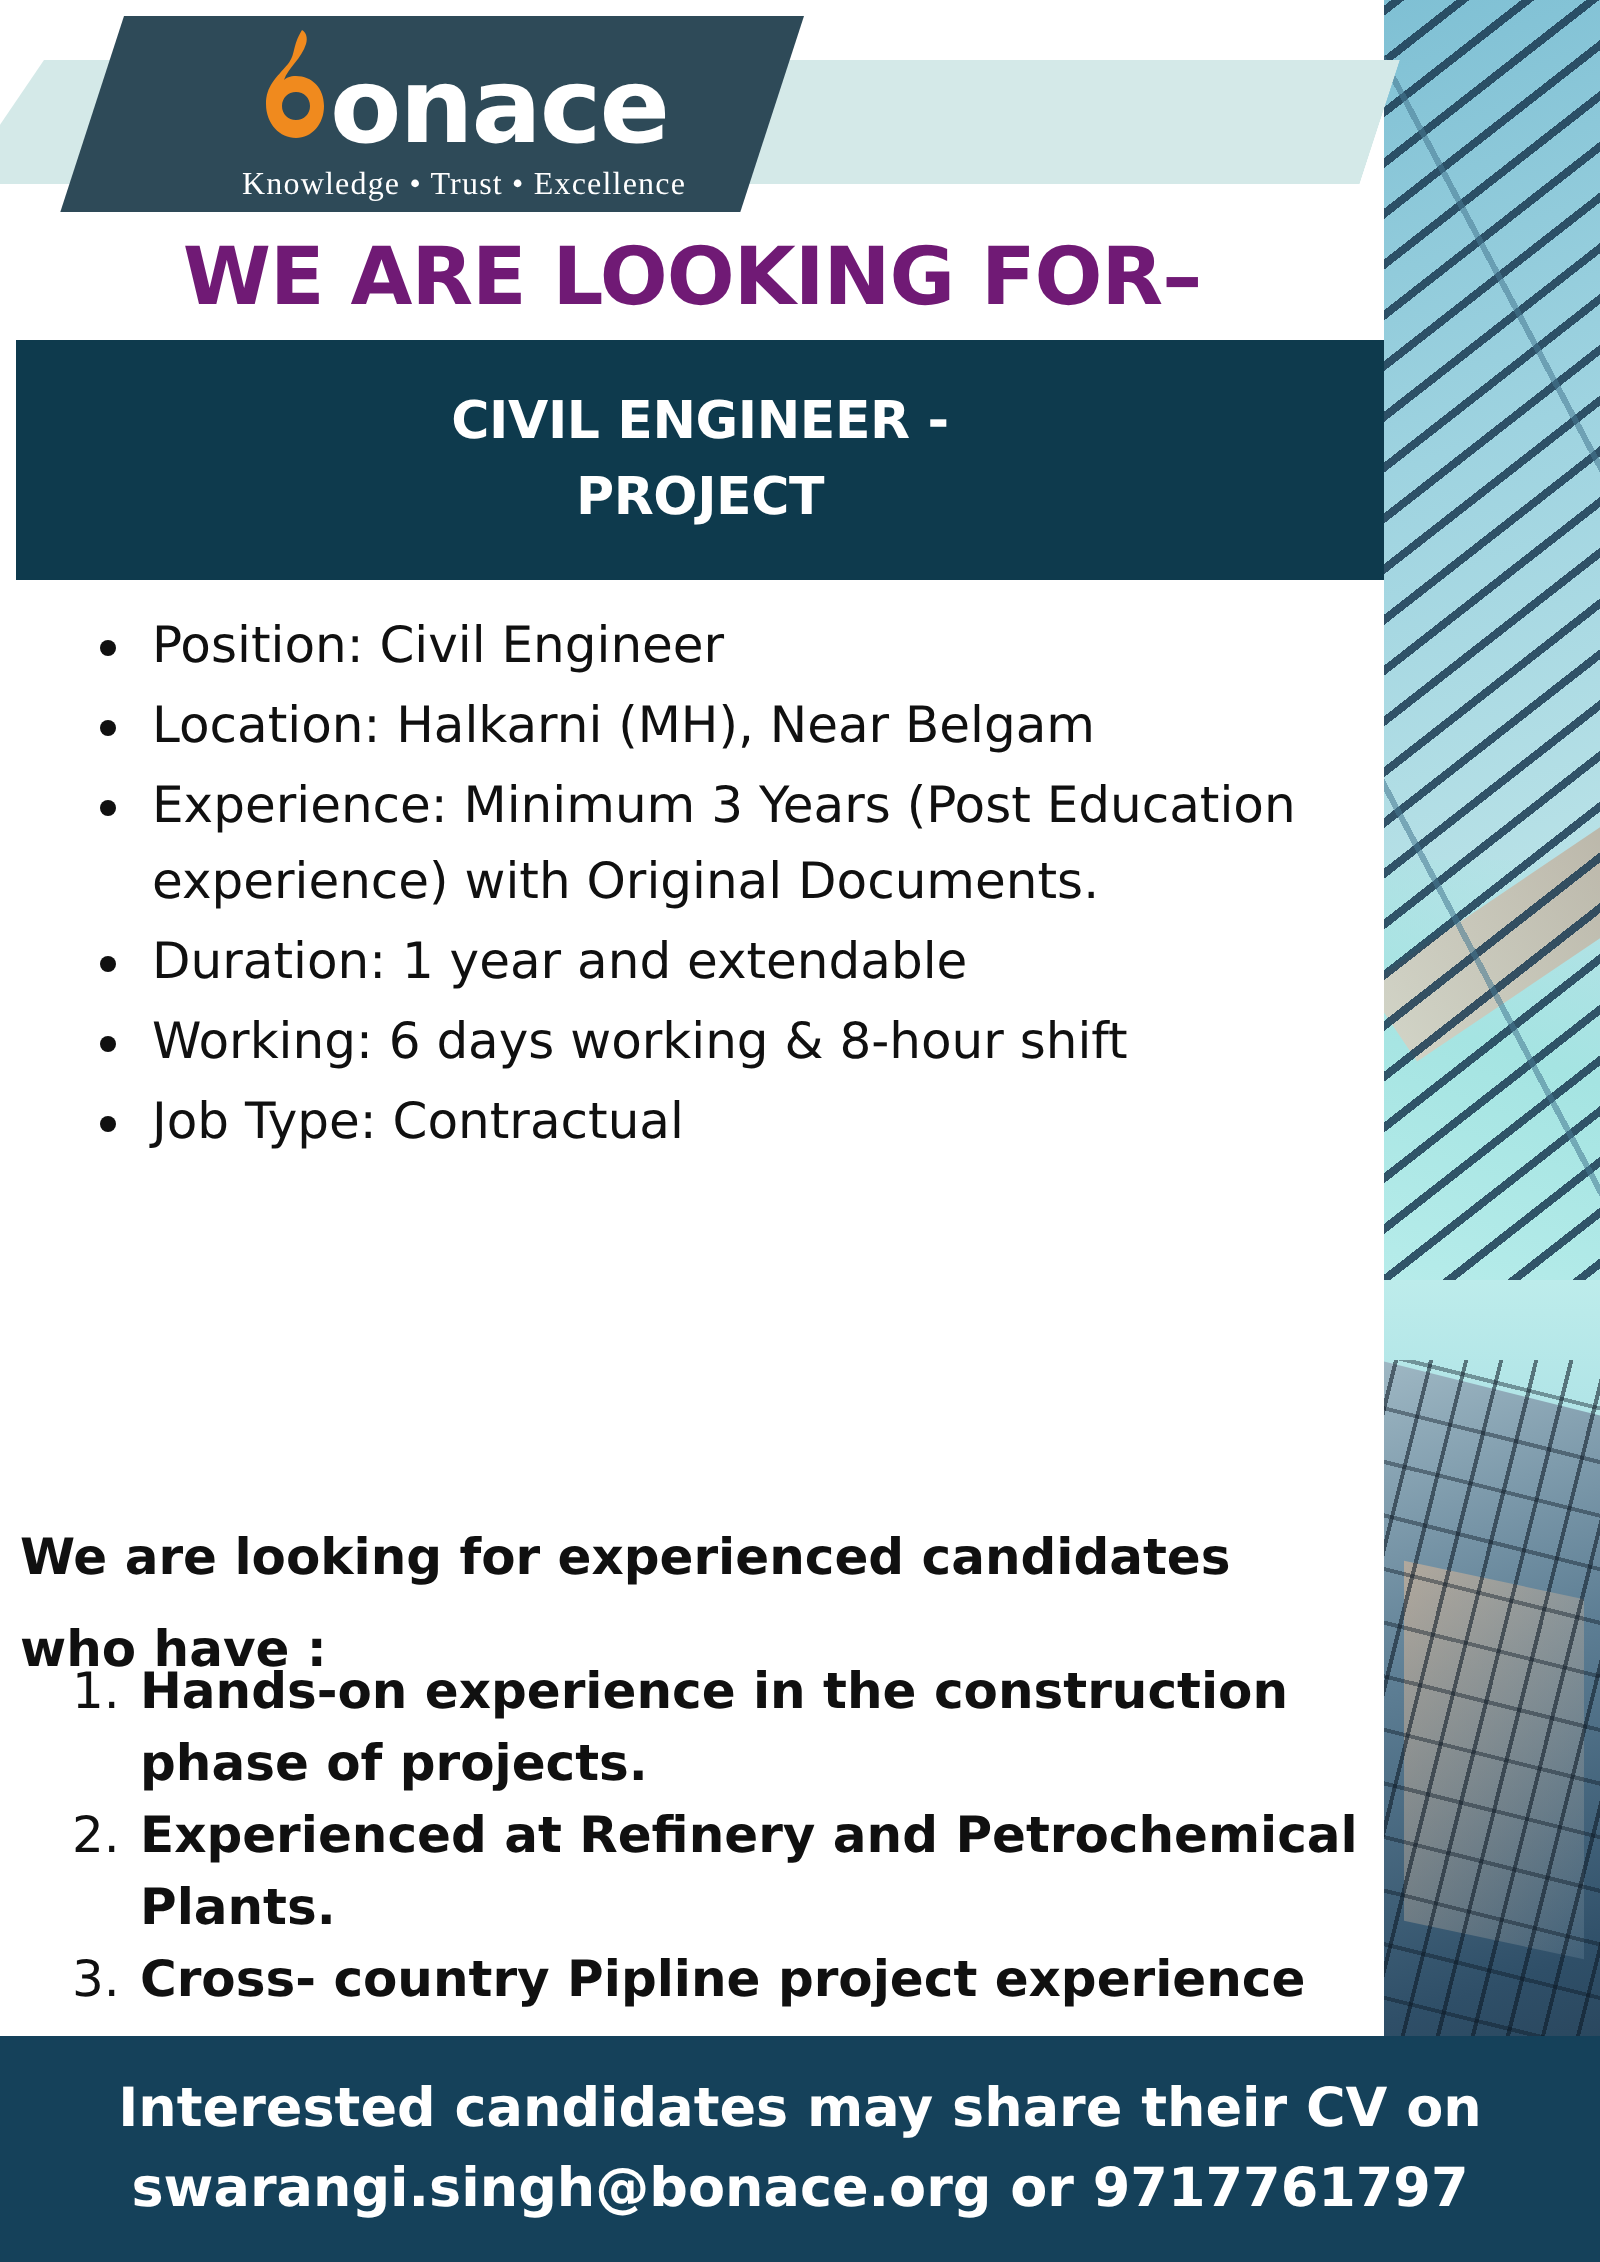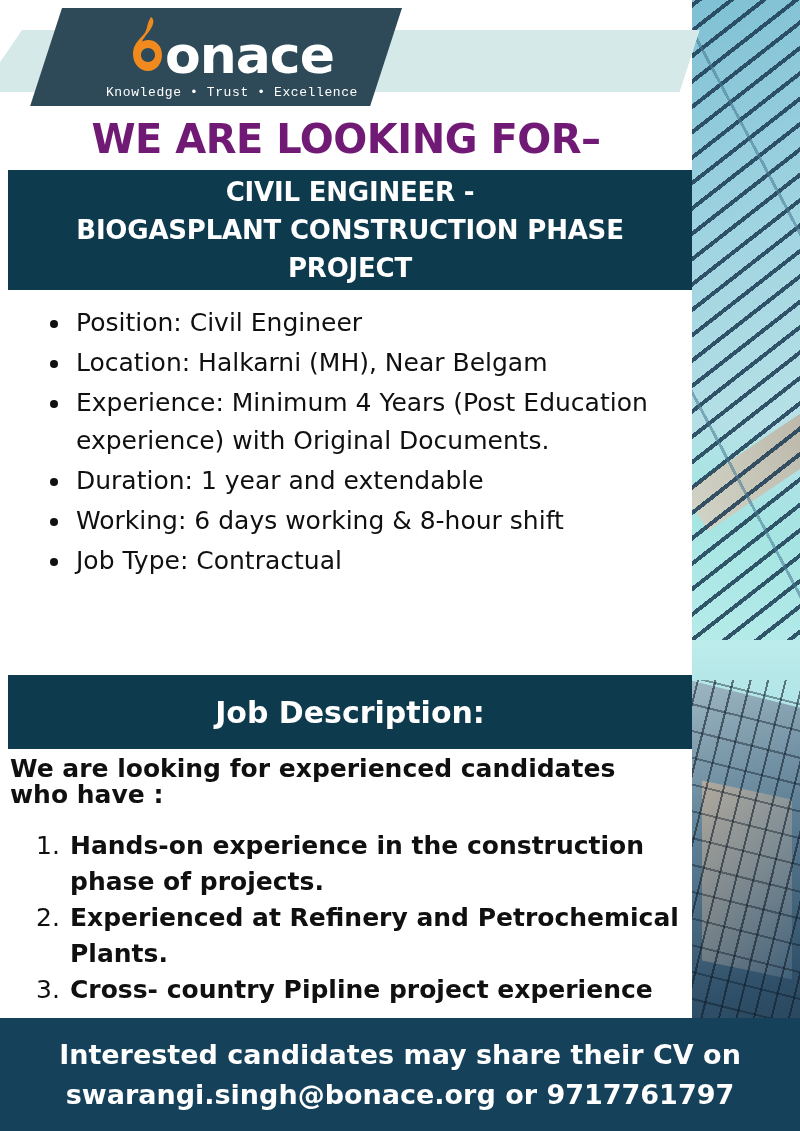--- a/index.html
+++ b/index.html
@@ -110,22 +110,22 @@
     margin-right:1px;
   }
   .logo-b svg { display:block; }
   .logo-onace {
     font-family:"DejaVu Sans", sans-serif;
     font-size:52px; font-weight:700;
     color:#ffffff; letter-spacing:-1px;
   }
   .logo-tag {
     margin-top:4px;
-    font-family:Liberation Mono, monospace;
-    font-size:13px; font-weight:400;
+    font-family:Liberation Serif, serif;
+    font-size:16px; font-weight:400;
     color:#ffffff; letter-spacing:0.6px;
   }
 
   
   .headline {
     position:absolute; left:0; top:112px;
     width:692px; height:54px;
     display:flex; align-items:center; justify-content:center;
     font-size:40px; font-weight:700;
     color:#701a75; letter-spacing:-0.5px;
@@ -178,21 +178,21 @@
     display:flex; align-items:center; justify-content:center;
   }
   .jd-bar span {
     color:#ffffff; font-size:30px; font-weight:700;
     font-family:"DejaVu Sans", sans-serif;
   }
 
   .jd-intro {
     position:absolute; left:10px; top:756px;
     width:660px;
-    font-size:25px; font-weight:700; line-height:26px;
+    font-size:25px; font-weight:700; line-height:46px;
     color:#101010;
     font-family:"DejaVu Sans", sans-serif;
   }
 
   .jd-list {
     position:absolute; left:36px; top:828px;
     width:650px;
     list-style:none;
     counter-reset:jd;
   }
@@ -268,36 +268,32 @@
       </span>
       <span class="logo-onace">onace</span>
     </div>
     <div class="logo-tag">Knowledge • Trust • Excellence</div>
   </div>
 
   <div class="headline">WE ARE LOOKING FOR–</div>
 
   <div class="role-bar">
     <div class="line">CIVIL ENGINEER -</div>
-    <div class="line">BIOGASPLANT CONSTRUCTION PHASE</div>
     <div class="line">PROJECT</div>
   </div>
 
   <ul class="bullets">
     <li>Position: Civil Engineer</li>
     <li>Location: Halkarni (MH), Near Belgam</li>
-    <li>Experience: Minimum 4 Years (Post Education experience) with Original Documents.</li>
+    <li>Experience: Minimum 3 Years (Post Education experience) with Original Documents.</li>
     <li>Duration: 1 year and extendable</li>
     <li>Working: 6 days working &amp; 8-hour shift</li>
     <li>Job Type: Contractual</li>
   </ul>
 
-  <div class="jd-bar">
-    <span>Job Description:</span>
-  </div>
 
   <div class="jd-intro">We are looking for experienced candidates who have :</div>
 
   <ol class="jd-list">
     <li>Hands-on experience in the construction phase of projects.</li>
     <li>Experienced at Refinery and Petrochemical Plants.</li>
     <li>Cross- country Pipline project experience</li>
   </ol>
 
   <div class="footer-cover"></div>

